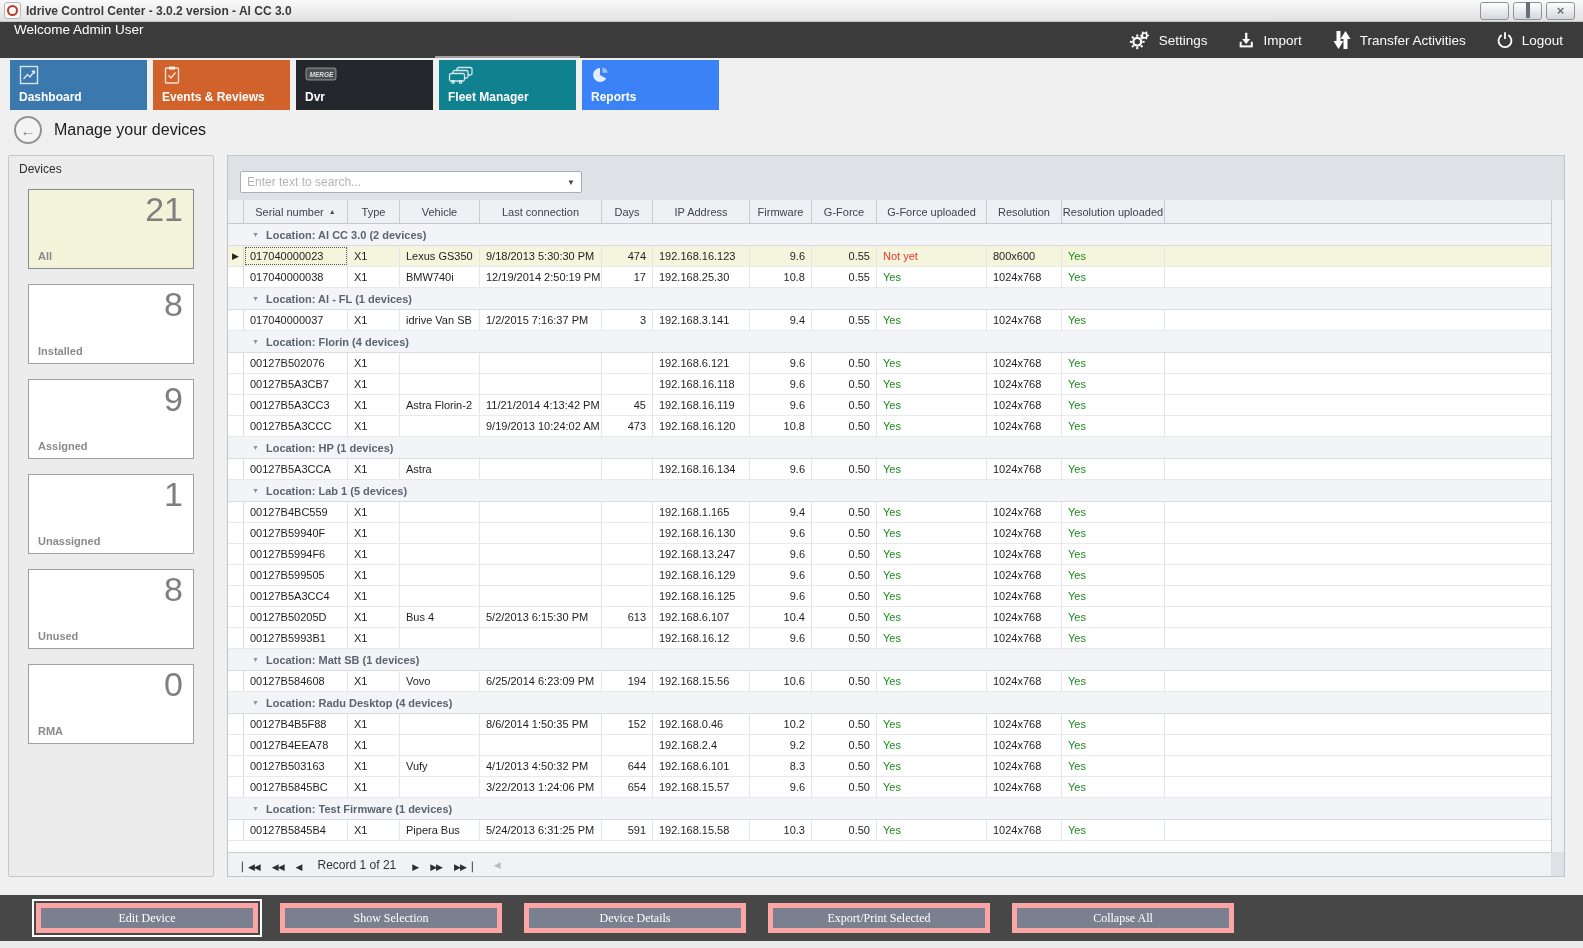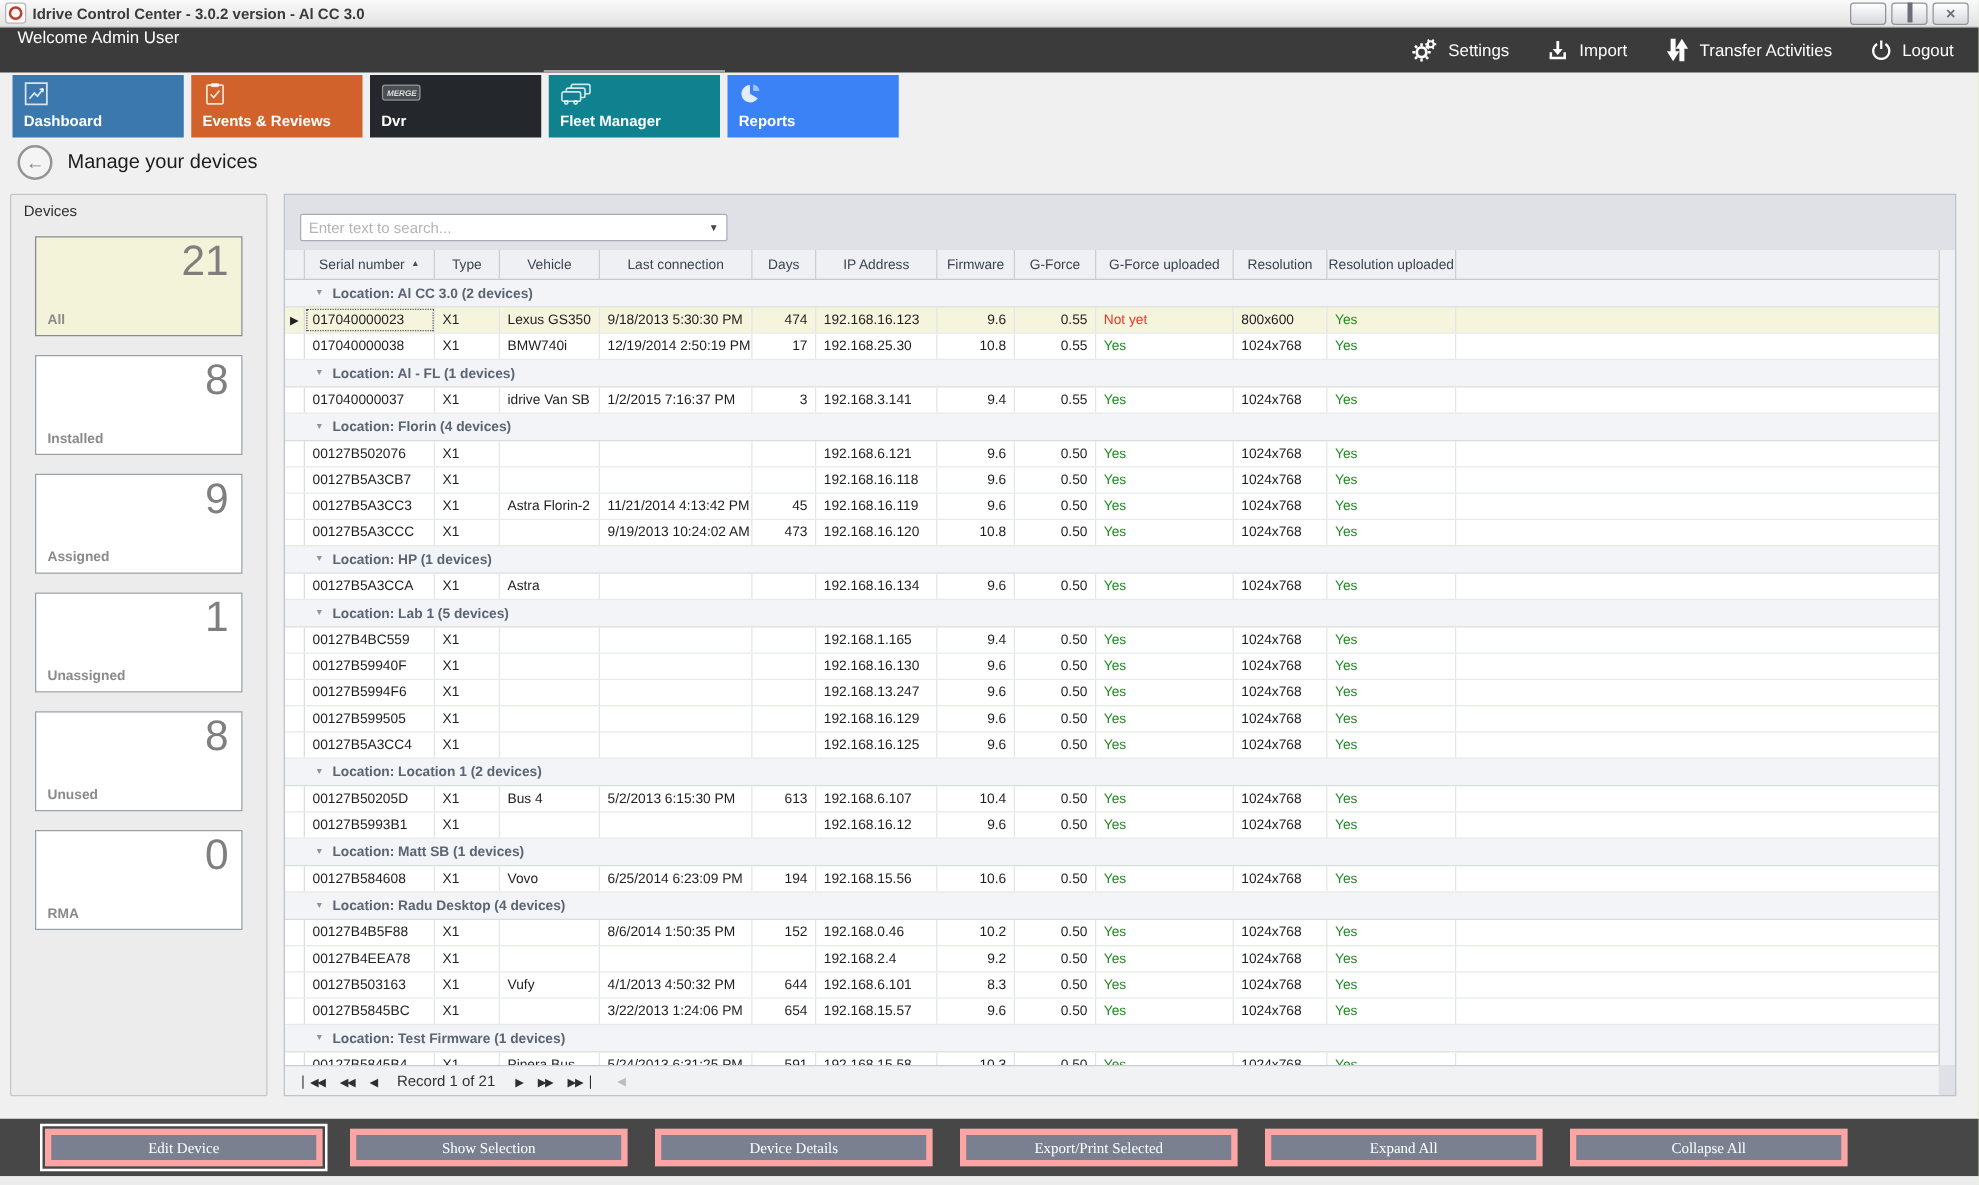--- a/index.html
+++ b/index.html
@@ -50,21 +50,21 @@
   .card-label{position:absolute;bottom:6px;left:9px;font-size:11px;font-weight:bold;color:#8a8a8a}
   
   .main{position:absolute;left:227px;top:155px;width:1338px;height:722px;background:#dfe1e6;
     border:1px solid #bfc3ca;box-sizing:border-box;overflow:hidden}
   .searchbox{position:absolute;left:12px;top:15px;width:342px;height:22px;background:#fff;
     border:1px solid #a9aeb6;border-radius:2px;display:flex;align-items:center;box-sizing:border-box}
   .search-input{flex:1;border:none;outline:none;font-size:12px;color:#333;padding-left:6px;
     background:transparent;font-family:inherit}
   .search-input::placeholder{color:#b4b4b4}
   .dd-arrow{width:20px;text-align:center;font-size:8px;color:#444}
-  .grid{position:absolute;left:0;top:44px;right:13px;bottom:24px;background:#bef264;overflow:hidden}
+  .grid{position:absolute;left:0;top:44px;right:13px;bottom:24px;background:#ffffff;overflow:hidden}
   .vscroll{position:absolute;top:44px;right:0;bottom:24px;width:13px;background:#eef0f4;
     border-left:1px solid #c9cdd4;box-sizing:border-box}
   .ghead{display:flex;height:23px;background:#eef0f3;border-bottom:1px solid #c4c9d1}
   .hcell{box-sizing:border-box;border-right:1px solid #c9ced6;display:flex;align-items:center;
     justify-content:center;font-size:11px;color:#3c4350;white-space:nowrap;overflow:hidden}
   .hcell.ind{width:16px}
   .hcell.filler{flex:1;border-right:none}
   .sort{font-size:7px;color:#4a505a;margin-left:5px}
   .grow{height:21px;display:flex;align-items:center;background:#f3f4f7;border-bottom:1px solid #d9dce1;
     font-size:11px;font-weight:bold;color:#5b6472}
@@ -494,24 +494,20 @@
           <div class="cell" style="width: 122px;"></div>
           <div class="cell num" style="width: 51px;"></div>
           <div class="cell" style="width: 97px;">192.168.16.125</div>
           <div class="cell num" style="width: 62px;">9.6</div>
           <div class="cell num" style="width: 65px;">0.50</div>
           <div class="cell yes" style="width: 110px;">Yes</div>
           <div class="cell" style="width: 75px;">1024x768</div>
           <div class="cell yes" style="width: 103px;">Yes</div>
           <div class="cell filler"></div>
         </div>
-        <div class="grow">
-          <span class="gtri">▼</span>
-          <span class="glabel">Location: Location 1 (2 devices)</span>
-        </div>
         <div class="drow">
           <div class="cell ind"></div>
           <div class="cell" style="width: 104px;">00127B50205D</div>
           <div class="cell" style="width: 52px;">X1</div>
           <div class="cell" style="width: 80px;">Bus 4</div>
           <div class="cell" style="width: 122px;">5/2/2013 6:15:30 PM</div>
           <div class="cell num" style="width: 51px;">613</div>
           <div class="cell" style="width: 97px;">192.168.6.107</div>
           <div class="cell num" style="width: 62px;">10.4</div>
           <div class="cell num" style="width: 65px;">0.50</div>
@@ -647,17 +643,16 @@
     <span class="pstub">◀</span>
   </div>
 </div>
 
 <div class="footer">
   <span style="display:flex;gap:22px;align-items:center">
       <button class="fbtn focused">Edit Device</button>
       <button class="fbtn">Show Selection</button>
       <button class="fbtn">Device Details</button>
       <button class="fbtn">Export/Print Selected</button>
-      <button class="fbtn">Expand All</button>
       <button class="fbtn">Collapse All</button>
     </span>
 </div>
 <div class="bottomstrip"></div>
 
 </body></html>

